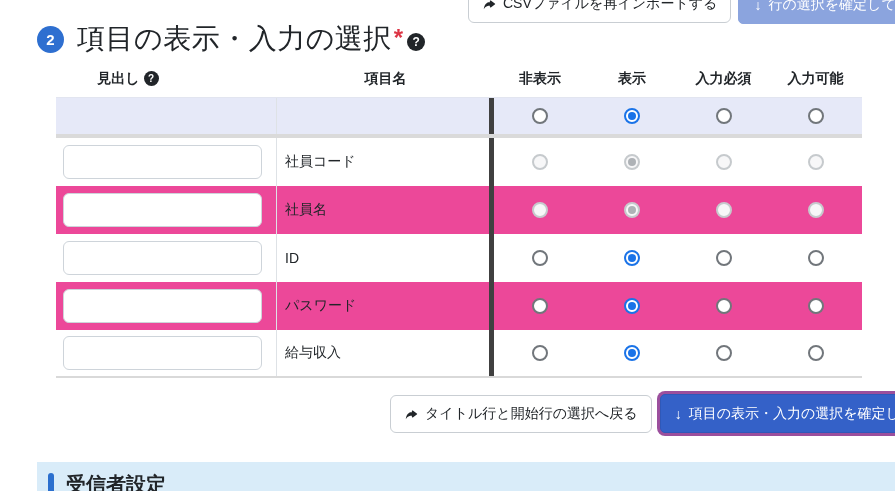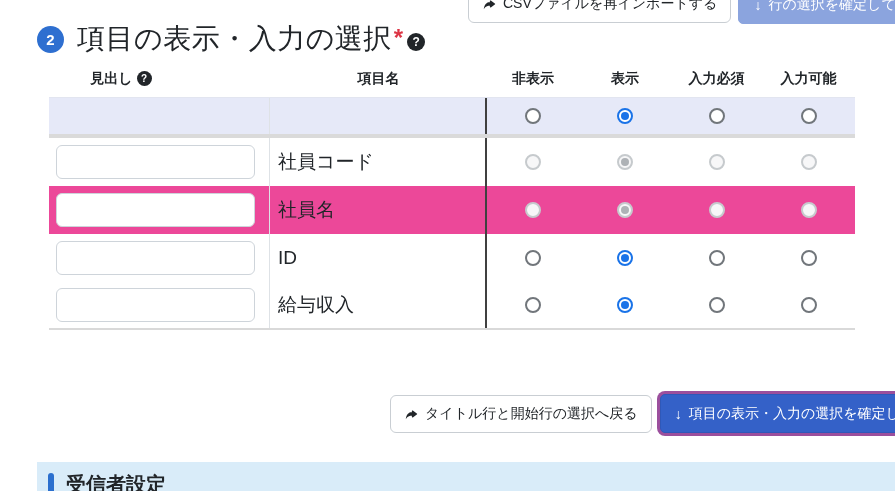--- a/index.html
+++ b/index.html
@@ -97,21 +97,21 @@
   }
   .help-badge.small {
     width: 15px; height: 15px;
     font-size: 10px;
     margin: 0 0 0 4px;
   }
 
   
   .grid-table {
     position: absolute;
-    left: 49px;
+    left: 56px;
     top: 60px;
     width: 806px;
   }
   .thead, .tr {
     display: grid;
     grid-template-columns: 221px 217px 92px 92px 91px 93px;
   }
   .thead { height: 37px; }
   .th {
     display: flex;
@@ -132,22 +132,22 @@
   .row-alt   { height: 48px; background: #ec4899; }
   .row-last  { border-bottom: 2px solid #d9d9d9; }
 
   .td { display: flex; align-items: center; }
   .cell-heading {
     padding-left: 7px;
     border-right: 1px solid #dee2e6;
   }
   .cell-item {
     padding-left: 8px;
-    border-right: 2px solid #404040;
-    font-size: 19px;
+    border-right: 5px solid #404040;
+    font-size: 14px;
   }
   .cell-radio { justify-content: center; }
 
   .heading-input {
     width: 199px;
     height: 34px;
     border: 1px solid #ced4da;
     border-radius: 6px;
     background: #fff;
     font-family: inherit;
@@ -336,20 +336,40 @@
         <div class="td cell-radio">
           <span class="radio checked"></span>
         </div>
         <div class="td cell-radio">
           <span class="radio"></span>
         </div>
         <div class="td cell-radio">
           <span class="radio"></span>
         </div>
       </div>
+      <div class="tr row-alt">
+        <div class="td cell-heading">
+          <input type="text" class="heading-input" style="">
+        </div>
+        <div class="td cell-item">
+          <span>パスワード</span>
+        </div>
+        <div class="td cell-radio">
+          <span class="radio"></span>
+        </div>
+        <div class="td cell-radio">
+          <span class="radio checked"></span>
+        </div>
+        <div class="td cell-radio">
+          <span class="radio"></span>
+        </div>
+        <div class="td cell-radio">
+          <span class="radio"></span>
+        </div>
+      </div>
       <div class="tr row-plain row-last">
         <div class="td cell-heading">
           <input type="text" class="heading-input" style="">
         </div>
         <div class="td cell-item">
           <span>給与収入</span>
         </div>
         <div class="td cell-radio">
           <span class="radio"></span>
         </div>

